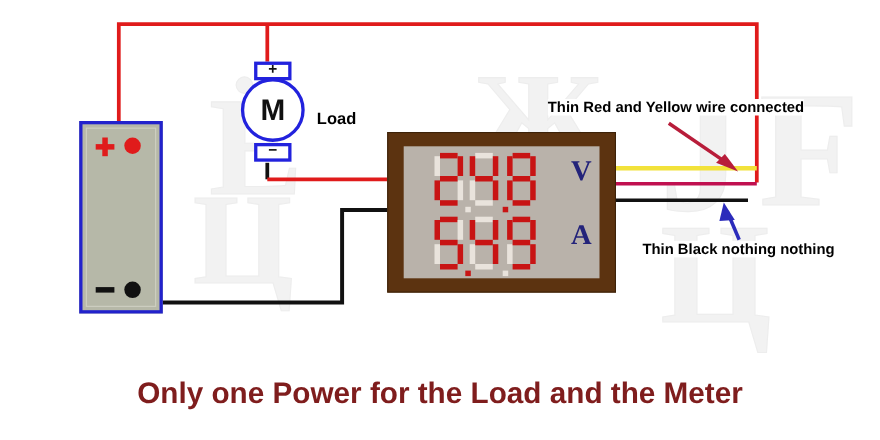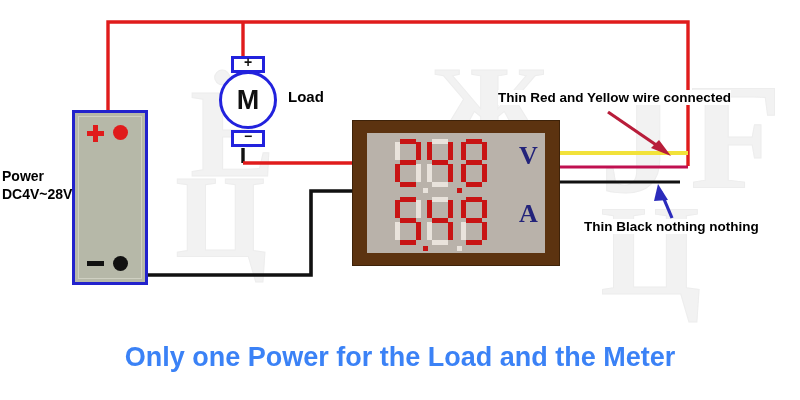--- a/index.html
+++ b/index.html
@@ -64,21 +64,21 @@
     border:3px solid #2222dd;background:#fff;box-sizing:border-box;
   }
   #mterm-top{top:4px;}
   #mterm-bot{top:78px;}
   .mterm span{
     position:absolute;left:0;top:-3px;width:100%;height:100%;
     display:flex;align-items:center;justify-content:center;
     font-size:14px;font-weight:700;color:#111;line-height:1;
   }
   #load-label{
-    position:absolute;left:288px;top:88px;font-size:15px;font-weight:700;color:#000;text-align:right;
+    position:absolute;left:288px;top:100px;font-size:15px;font-weight:700;color:#000;text-align:right;
   }
 
   
   #meter{
     position:absolute;left:352px;top:120px;width:208px;height:146px;
     background:#5c3310;border:1px solid #3d2209;box-sizing:border-box;
   }
   #meter-screen{
     position:absolute;left:14px;top:12px;right:14px;bottom:12px;
     background:#b9b2aa;box-sizing:border-box;
@@ -117,21 +117,21 @@
 
   
   .anno{
     position:absolute;font-size:13.5px;font-weight:700;color:#000;
     background:#fff;white-space:nowrap;
   }
   #anno-red{left:498px;top:90px;}
   #anno-black{left:584px;top:219px;}
   #caption{
     position:absolute;left:0;top:342px;width:800px;text-align:center;
-    font-size:27px;font-weight:700;color:#3b82f6;
+    font-size:27px;font-weight:700;color:#7f1d1d;
     font-family:"Liberation Sans",sans-serif;
   }
 </style>
 </head>
 <body>
 
 <div id="stage">
 
   <div class="wm" style="left:190px;top:60px;font-size:128px;">Ё</div>
   <div class="wm" style="left:175px;top:150px;font-size:118px;">Ц</div>
@@ -168,24 +168,20 @@
     </g>
   </svg>
 
   <div id="battery">
     <div id="battery-inner"></div>
     <div class="plus-sign"></div>
     <div class="term-dot" id="bat-pos-dot"></div>
     <div class="minus-sign"></div>
     <div class="term-dot" id="bat-neg-dot"></div>
   </div>
-  <div id="power-label">
-    <div>Power</div>
-    <div>DC4V~28V</div>
-  </div>
 
   <div id="motor">
     <div class="mterm" id="mterm-top">
       <span>+</span>
     </div>
     <div id="motor-body">
       <div id="motor-letter">M</div>
     </div>
     <div class="mterm" id="mterm-bot">
       <span>−</span>

